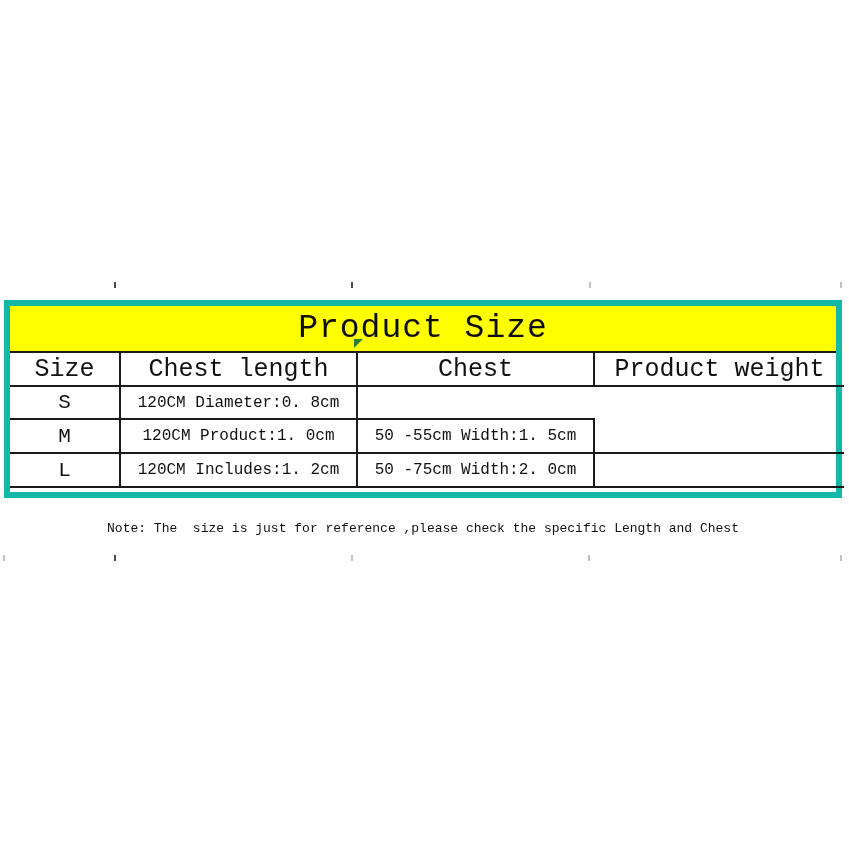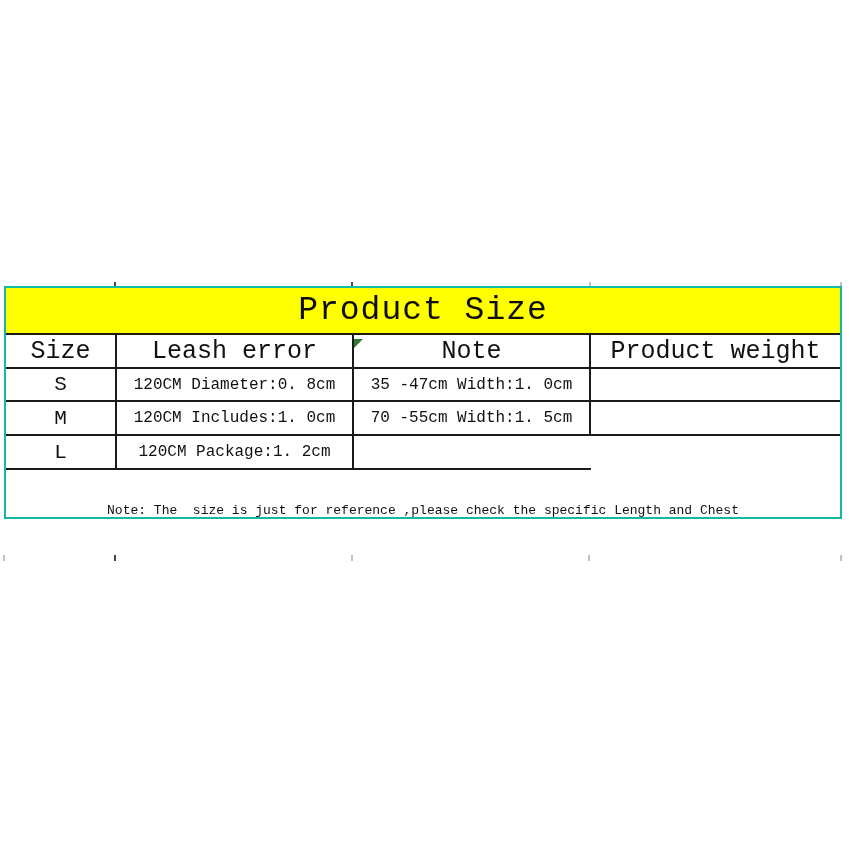--- a/index.html
+++ b/index.html
@@ -6,23 +6,23 @@
   body {
     width: 849px; height: 849px;
     background: #ffffff;
     font-family: "Liberation Mono", monospace;
     color: #111111;
     overflow: hidden;
   }
   .viewport { position: relative; width: 849px; height: 849px; background: #ffffff; }
 
   .sheet {
-    position: absolute; left: 4px; top: 286px;
-    width: 838px; height: 233px;
-    border: 2px solid #14b8a6;
+    position: absolute; left: 4px; top: 300px;
+    width: 838px; height: 198px;
+    border: 6px solid #14b8a6;
     box-sizing: border-box;
     background: #ffffff;
   }
 
   .title-row {
     height: 47px;
     background: #ffff00;
     border-bottom: 2px solid #1a1a1a;
     box-sizing: border-box;
     display: flex; align-items: center; justify-content: center;
@@ -93,42 +93,42 @@
   <div class="tick light" style="left:840px; top:555px;"></div>
 
   <div class="sheet">
 
     <div class="title-row">
       <span>Product Size</span>
     </div>
 
     <div class="grid-row header-row">
       <div class="cell">Size</div>
-      <div class="cell">Leash error</div>
-      <div class="cell">Note</div>
+      <div class="cell">Chest length</div>
+      <div class="cell">Chest</div>
       <div class="cell">Product weight</div>
     </div>
 
     <div class="grid-row data-row row-s">
       <div class="cell size-cell">S</div>
       <div class="cell">120CM Diameter:0. 8cm</div>
-      <div class="cell">35 -47cm Width:1. 0cm</div>
       <div class="cell"></div>
     </div>
 
     <div class="grid-row data-row row-m">
       <div class="cell size-cell">M</div>
-      <div class="cell">120CM Includes:1. 0cm</div>
-      <div class="cell">70 -55cm Width:1. 5cm</div>
+      <div class="cell">120CM Product:1. 0cm</div>
+      <div class="cell">50 -55cm Width:1. 5cm</div>
       <div class="cell"></div>
     </div>
 
     <div class="grid-row data-row row-l">
       <div class="cell size-cell">L</div>
-      <div class="cell">120CM Package:1. 2cm</div>
+      <div class="cell">120CM Includes:1. 2cm</div>
+      <div class="cell">50 -75cm Width:2. 0cm</div>
       <div class="cell"></div>
     </div>
 
     <div class="note-box">
       <div class="note-line">Note: The  size is just for reference ,please check the specific Length and Chest</div>
     </div>
 
   </div>
 
   <div class="corner-triangle"></div>

